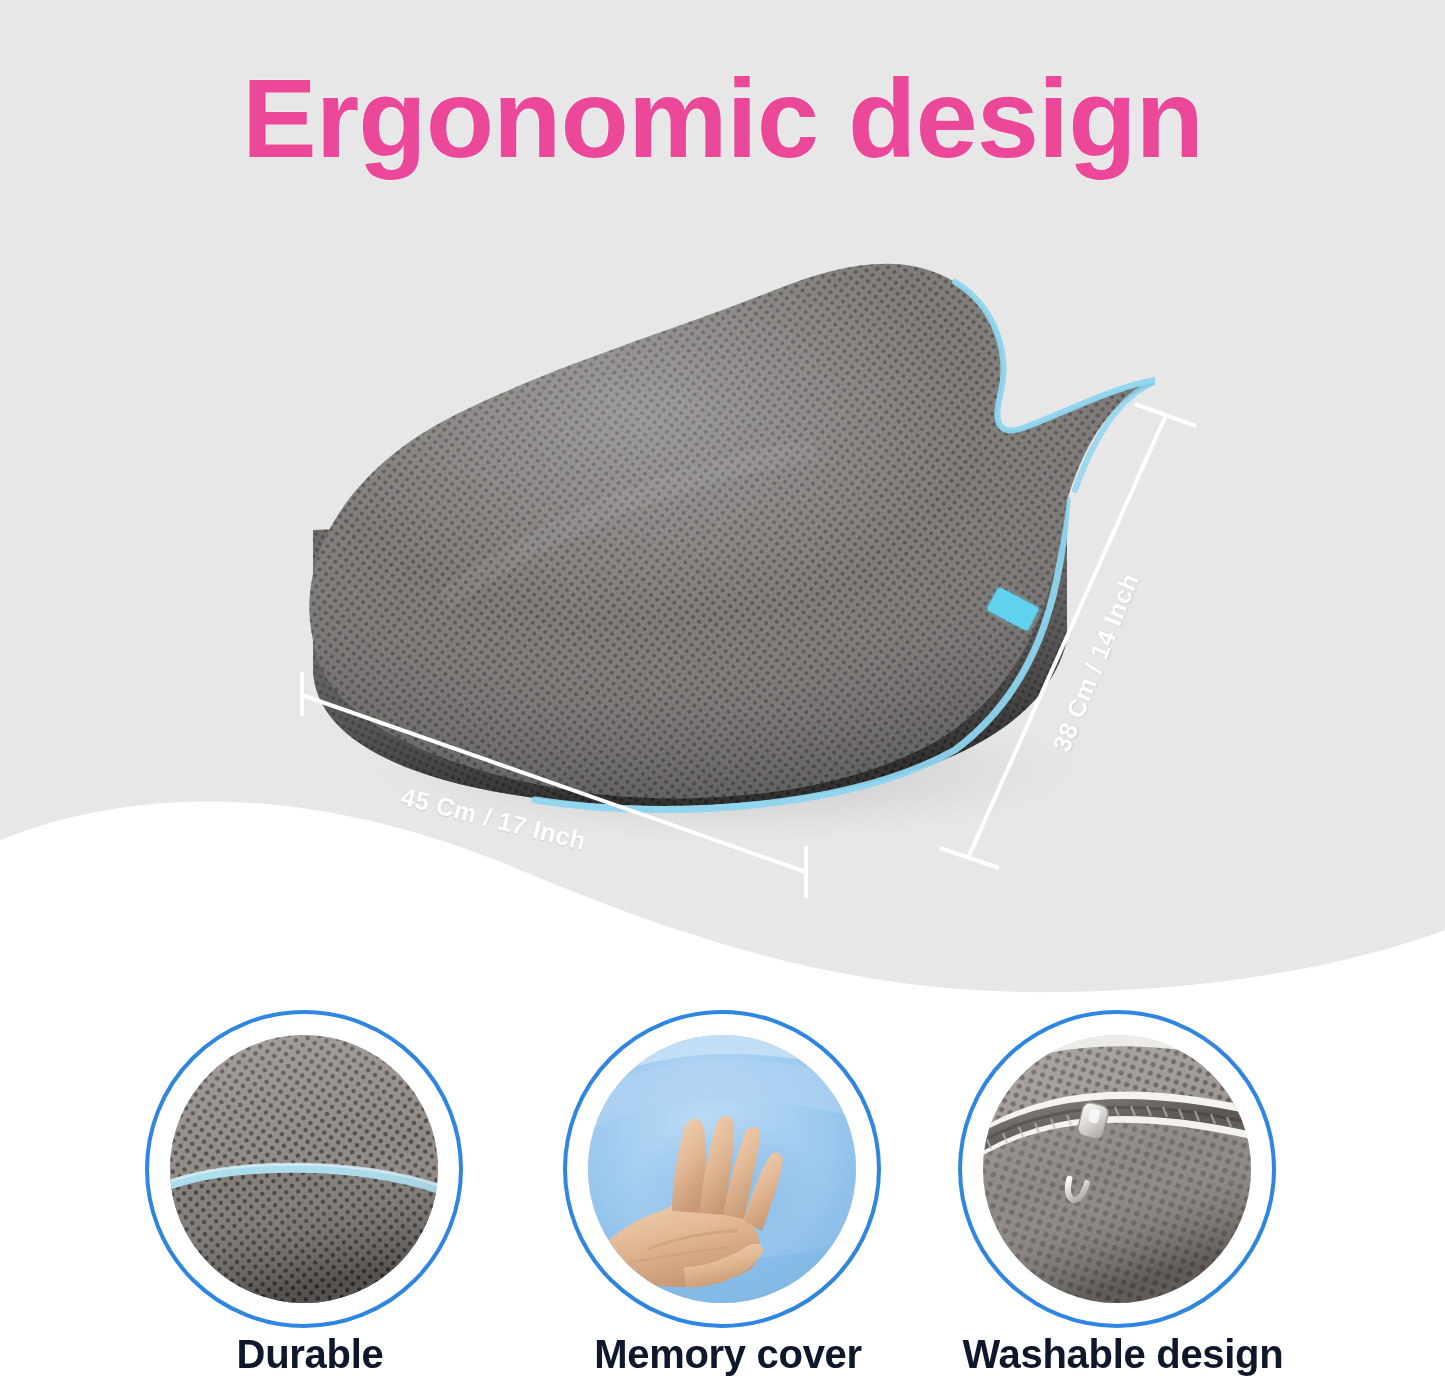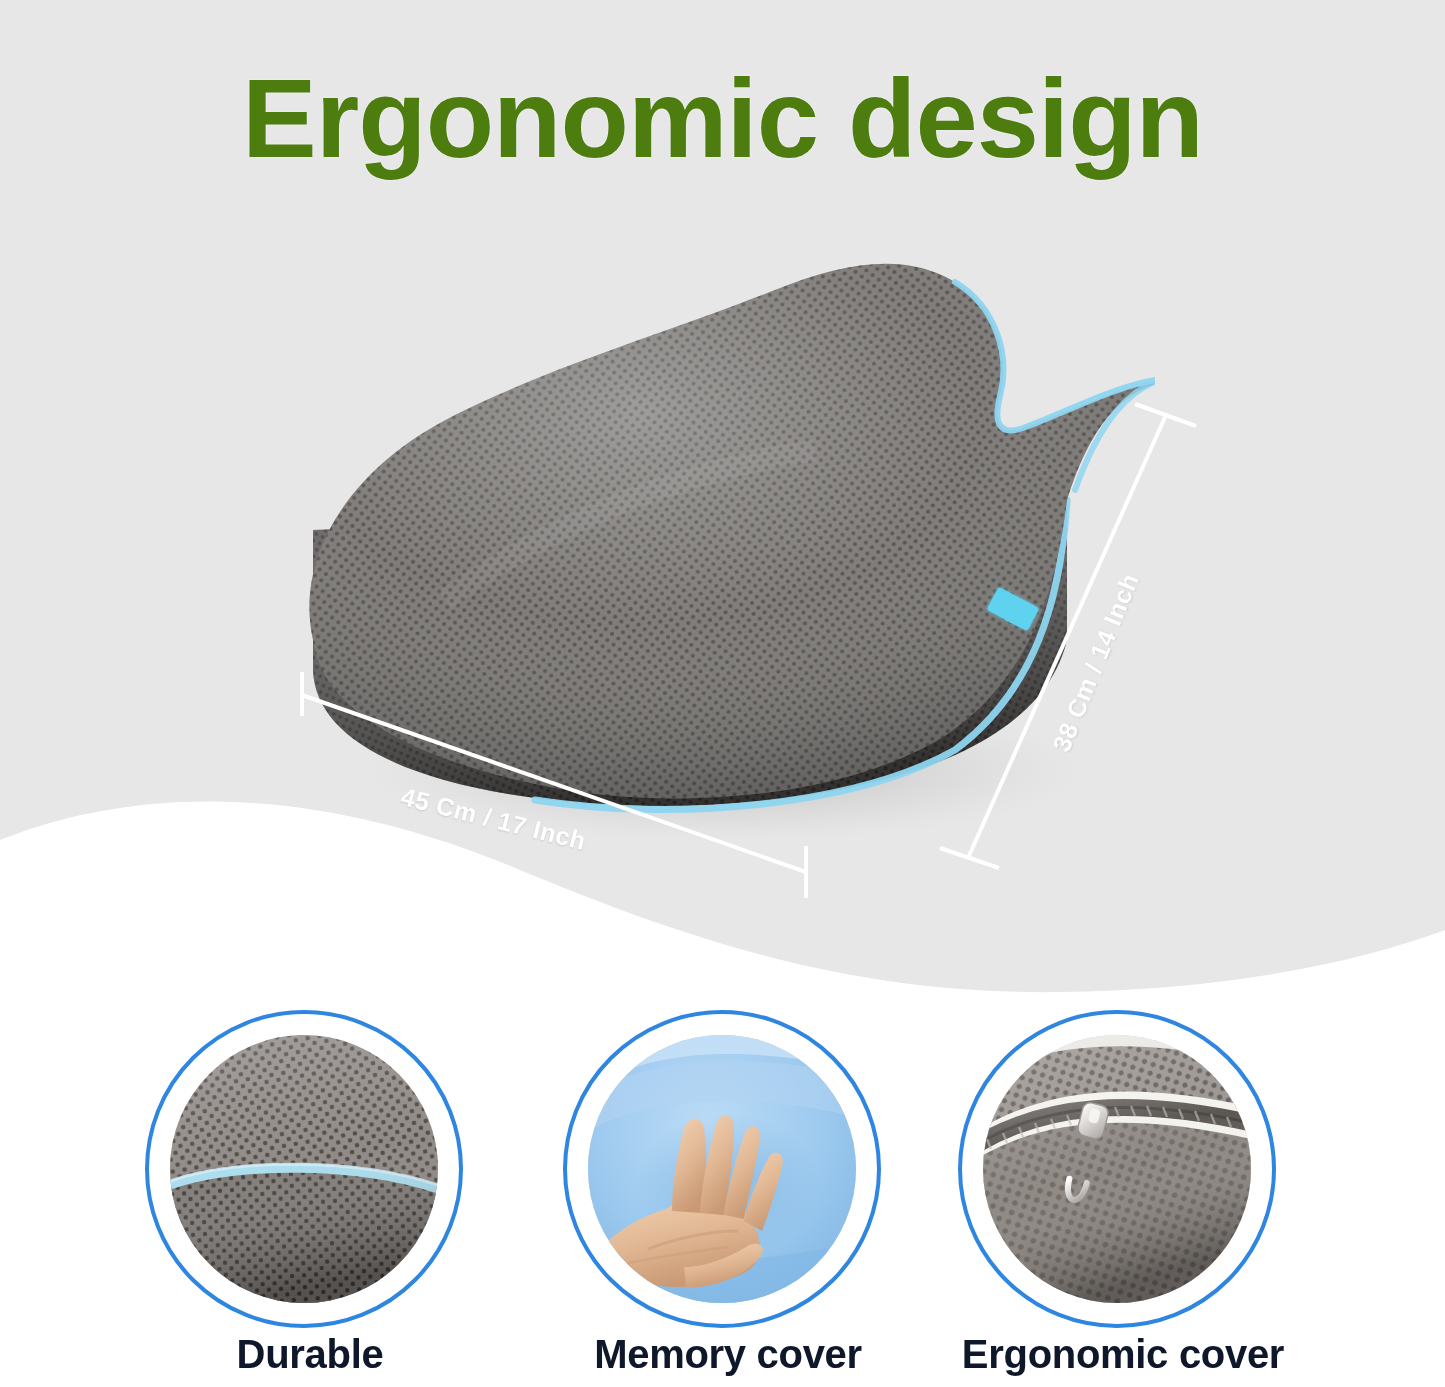--- a/index.html
+++ b/index.html
@@ -18,21 +18,21 @@
   }
   .wave-svg{position:absolute;left:0;top:760px;width:1445px;height:250px;display:block;}
 
   
   .title{
     position:absolute;left:0;top:60px;width:1445px;
     text-align:center;
     font-size:112px;
     font-weight:700;
     letter-spacing:-1px;
-    color:#4d7c0f;
+    color:#ec4899;
     line-height:1.05;
     text-shadow:0 0 2px rgba(255,255,255,.85);
   }
 
   
   .product-wrap{position:absolute;left:255px;top:170px;width:900px;height:700px;}
   .product-svg{width:100%;height:100%;display:block;}
 
   
   .brand-tag{
@@ -357,17 +357,17 @@
 
           <g transform="translate(112,78) rotate(14)">
             <rect x="-13" y="-9" width="26" height="34" rx="8" fill="url(#metal)" stroke="#8d8a86" stroke-width="1.4"></rect>
             <rect x="-5" y="-4" width="10" height="14" rx="4" fill="#f7f6f4" opacity="0.9"></rect>
             <path d="M0 24 L0 92" stroke="url(#metal)" stroke-width="7" stroke-linecap="round"></path>
             <path d="M-9 70 C -9 96, 9 96, 9 70" fill="none" stroke="url(#metal)" stroke-width="6" stroke-linecap="round"></path>
           </g>
           <rect width="268" height="268" fill="url(#coverShade)"></rect>
         </svg>
       </div>
-      <div class="feature-label">Ergonomic cover</div>
+      <div class="feature-label">Washable design</div>
     </div>
 
   </div>
 </div>
 
 </body></html>

